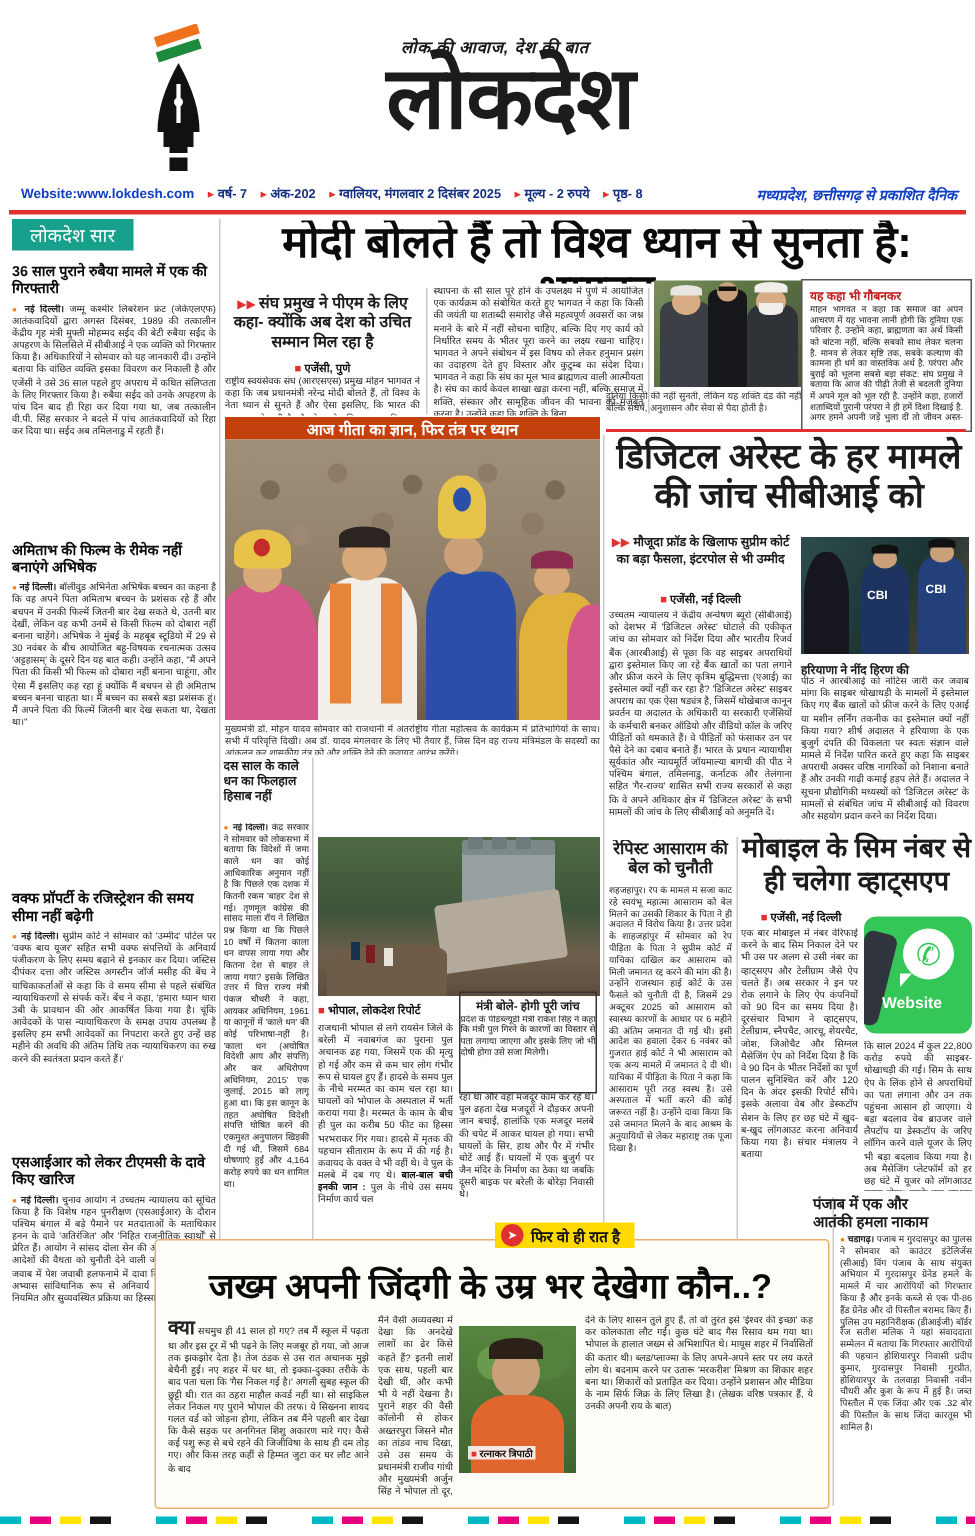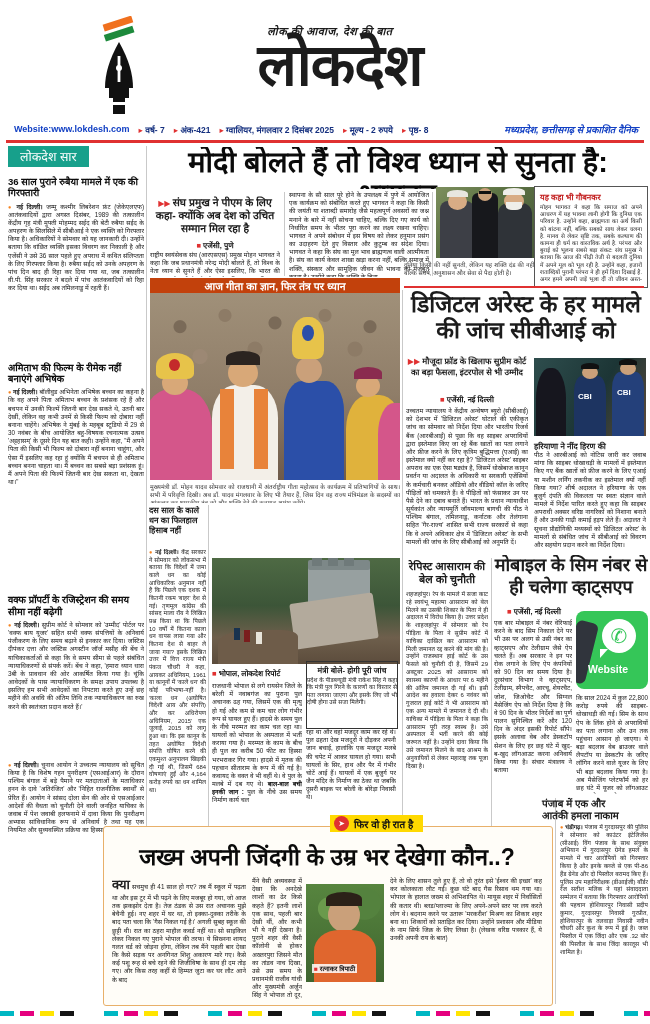--- a/index.html
+++ b/index.html
@@ -94,21 +94,21 @@
       <rect x="18" y="82" width="12" height="16" fill="#111"></rect>
       <rect x="16" y="86" width="16" height="3" fill="#fff"></rect>
     </svg>
   </div>
   <div class="abs tagline center" style="left:180px;top:23px;width:300px;font-style:italic;">लोक की आवाज, देश की बात</div>
   <div class="abs logo center" style="left:120px;top:36px;width:440px;">लोकदेश</div>
 
   <div class="abs dl-row" style="left:14px;top:120px;width:624px;height:18px;">
     <span class="website">Website:www.lokdesh.com</span>
     <span class="dl-item">वर्ष- 7</span>
-    <span class="dl-item">अंक-421</span>
+    <span class="dl-item">अंक-202</span>
     <span class="dl-item">ग्वालियर, मंगलवार 2 दिसंबर 2025</span>
     <span class="dl-item">मूल्य - 2 रुपये</span>
     <span class="dl-item">पृष्ठ- 8</span>
     <span class="publisher">मध्यप्रदेश, छत्तीसगढ़ से प्रकाशित दैनिक</span>
   </div>
   <div class="abs red-rule" style="left:6px;top:140px;width:638px;height:2.5px;"></div>
 
   <div class="abs gray-v" style="left:146px;top:146px;height:858px;"></div>
   <div class="abs" style="left:8px;top:146px;width:136px;">
     <div class="sar-head">लोकदेश सार</div>
@@ -119,20 +119,21 @@
     </div>
     <div>
       <div class="side-item-head">अमिताभ की फिल्म के रीमेक नहीं बनाएंगे अभिषेक</div>
       <div class="side-body" style="height:197px;overflow:hidden;"><span class="city">नई दिल्ली।</span> <span>बॉलीवुड अभिनेता अभिषेक बच्चन का कहना है कि वह अपने पिता अमिताभ बच्चन के प्रशंसक रहे हैं और बचपन में उनकी फिल्में जितनी बार देख सकते थे, उतनी बार देखीं, लेकिन वह कभी उनमें से किसी फिल्म को दोबारा नहीं बनाना चाहेंगे। अभिषेक ने मुंबई के महबूब स्टूडियो में 29 से 30 नवंबर के बीच आयोजित बहु-विषयक रचनात्मक उत्सव 'अट्टहासम्' के दूसरे दिन यह बात कही। उन्होंने कहा, ''मैं अपने पिता की किसी भी फिल्म को दोबारा नहीं बनाना चाहूंगा, और ऐसा मैं इसलिए कह रहा हूं क्योंकि मैं बचपन से ही अमिताभ बच्चन बनना चाहता था। मैं बच्चन का सबसे बड़ा प्रशंसक हूं। मैं अपने पिता की फिल्में जितनी बार देख सकता था, देखता था।''</span></div>
     </div>
     <div>
       <div class="side-item-head">वक्फ प्रॉपर्टी के रजिस्ट्रेशन की समय सीमा नहीं बढ़ेगी</div>
       <div class="side-body" style="height:140px;overflow:hidden;"><span class="city">नई दिल्ली।</span> <span>सुप्रीम कोर्ट ने सोमवार को 'उम्मीद' पोर्टल पर 'वक्फ बाय यूजर' सहित सभी वक्फ संपत्तियों के अनिवार्य पंजीकरण के लिए समय बढ़ाने से इनकार कर दिया। जस्टिस दीपंकर दत्ता और जस्टिस अगस्टीन जॉर्ज मसीह की बेंच ने याचिकाकर्ताओं से कहा कि वे समय सीमा से पहले संबंधित न्यायाधिकरणों से संपर्क करें। बेंच ने कहा, 'हमारा ध्यान धारा 3बी के प्रावधान की ओर आकर्षित किया गया है। चूंकि आवेदकों के पास न्यायाधिकरण के समक्ष उपाय उपलब्ध है इसलिए हम सभी आवेदकों का निपटारा करते हुए उन्हें छह महीने की अवधि की अंतिम तिथि तक न्यायाधिकरण का रुख करने की स्वतंत्रता प्रदान करते हैं।'</span></div>
     </div>
     <div>
+      <div class="side-item-head">एसआईआर को लेकर टीएमसी के दावे किए खारिज</div>
       <div class="side-body" style="height:190px;overflow:hidden;"><span class="city">नई दिल्ली।</span> <span>चुनाव आयोग ने उच्चतम न्यायालय को सूचित किया है कि विशेष गहन पुनरीक्षण (एसआईआर) के दौरान पश्चिम बंगाल में बड़े पैमाने पर मतदाताओं के मताधिकार हनन के दावे 'अतिरंजित' और 'निहित राजनीतिक स्वार्थों' से प्रेरित हैं। आयोग ने सांसद दोला सेन की ओर से एसआईआर आदेशों की वैधता को चुनौती देने वाली जनहित याचिका के जवाब में पेश जवाबी हलफनामे में दावा किया कि पुनरीक्षण अभ्यास सांविधानिक रूप से अनिवार्य है तथा यह एक नियमित और सुव्यवस्थित प्रक्रिया का हिस्सा है।</span></div>
     </div>
   </div>
 
   <div class="abs main-head center" style="left:150px;top:147px;width:496px;height:42px;overflow:hidden;">मोदी बोलते हैं तो विश्व ध्यान से सुनता है: भागवत</div>
 
   <div class="abs subhead" style="left:150px;top:196px;width:130px;">संघ प्रमुख ने पीएम के लिए कहा- क्योंकि अब देश को उचित सम्मान मिल रहा है</div>
   <div class="abs byline" style="left:150px;top:240px;width:130px;">एजेंसी, पुणे</div>
   <div class="abs jt body-txt" style="left:150px;top:251px;width:130px;height:26px;">राष्ट्रीय स्वयंसेवक संघ (आरएसएस) प्रमुख मोहन भागवत ने कहा कि जब प्रधानमंत्री नरेन्द्र मोदी बोलते हैं, तो विश्व के नेता ध्यान से सुनते हैं और ऐसा इसलिए, कि भारत की ताकत बढ़ने लगी है और देश को उचित सम्मान मिल रहा है। आरएसएस की</div>
   <div class="abs gray-v" style="left:284px;top:192px;height:84px;"></div>

